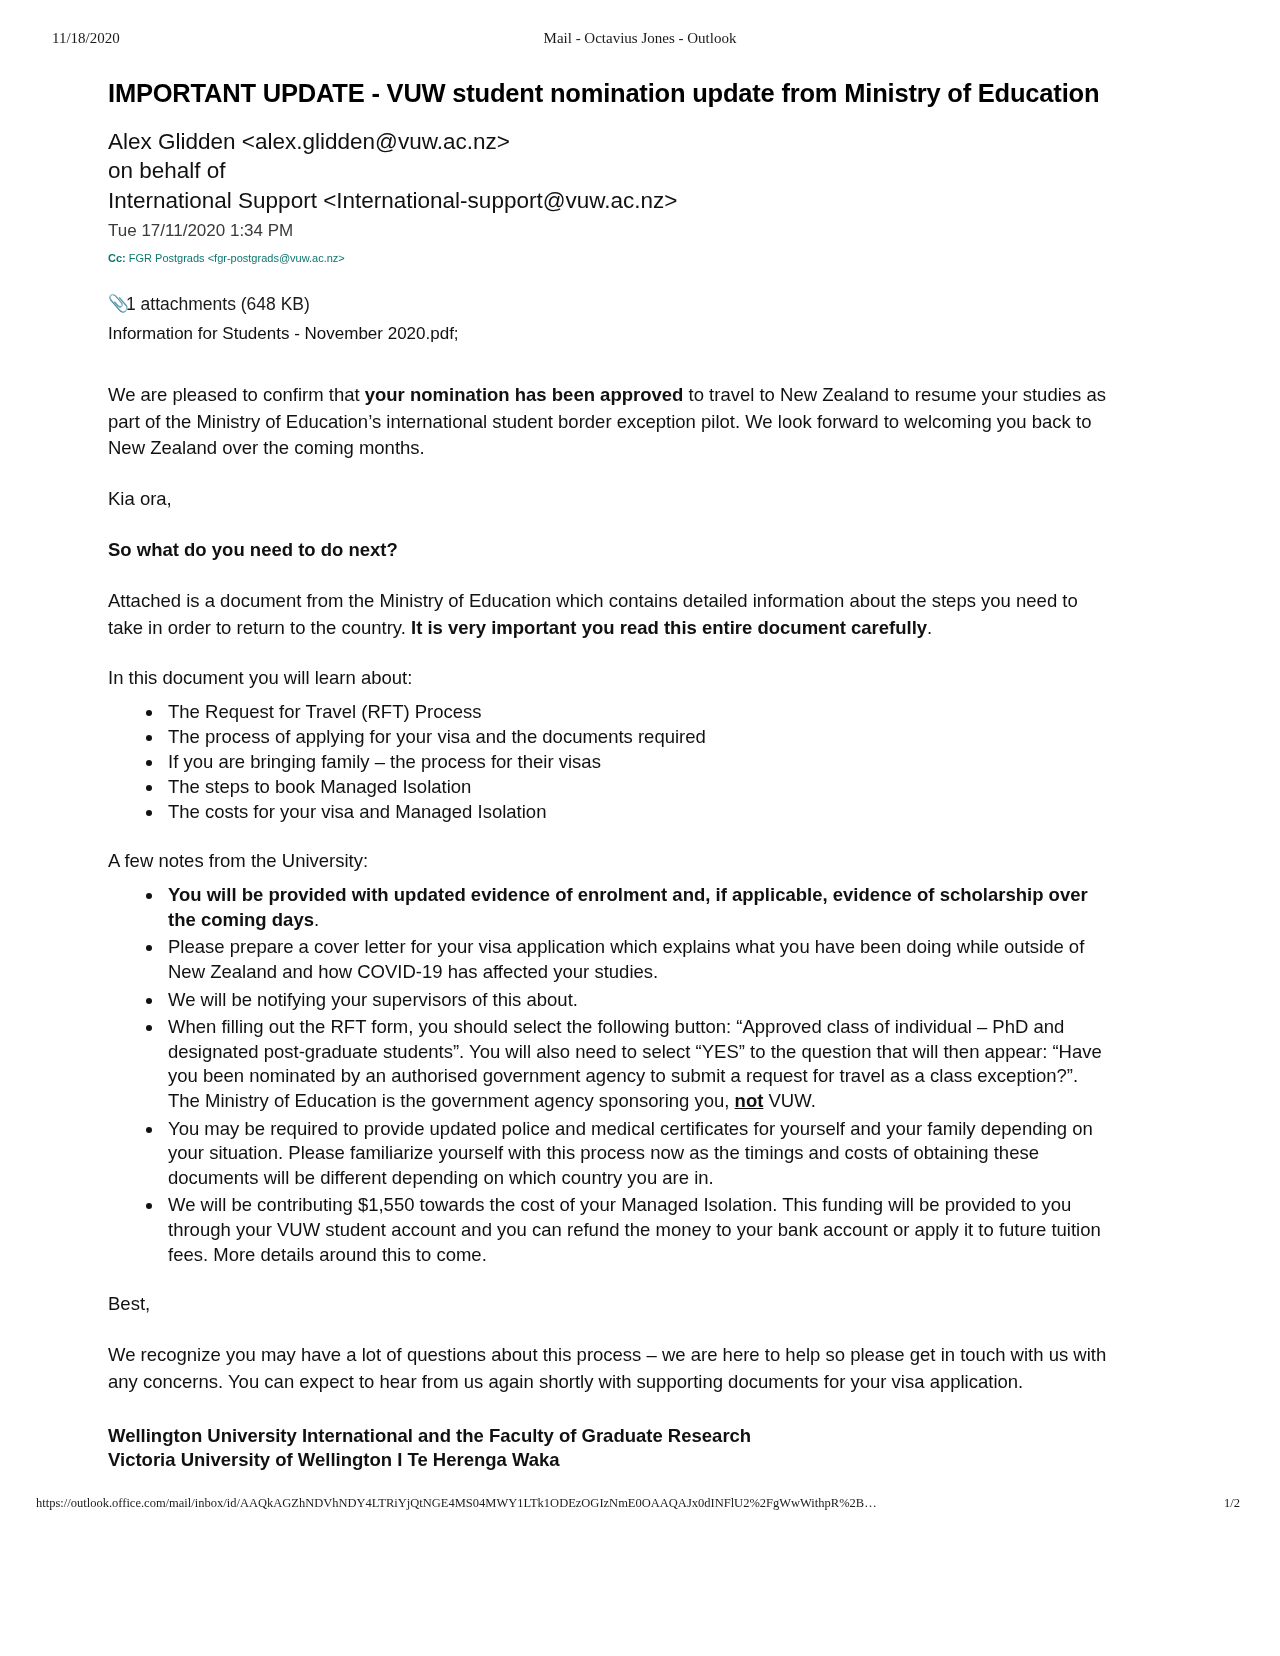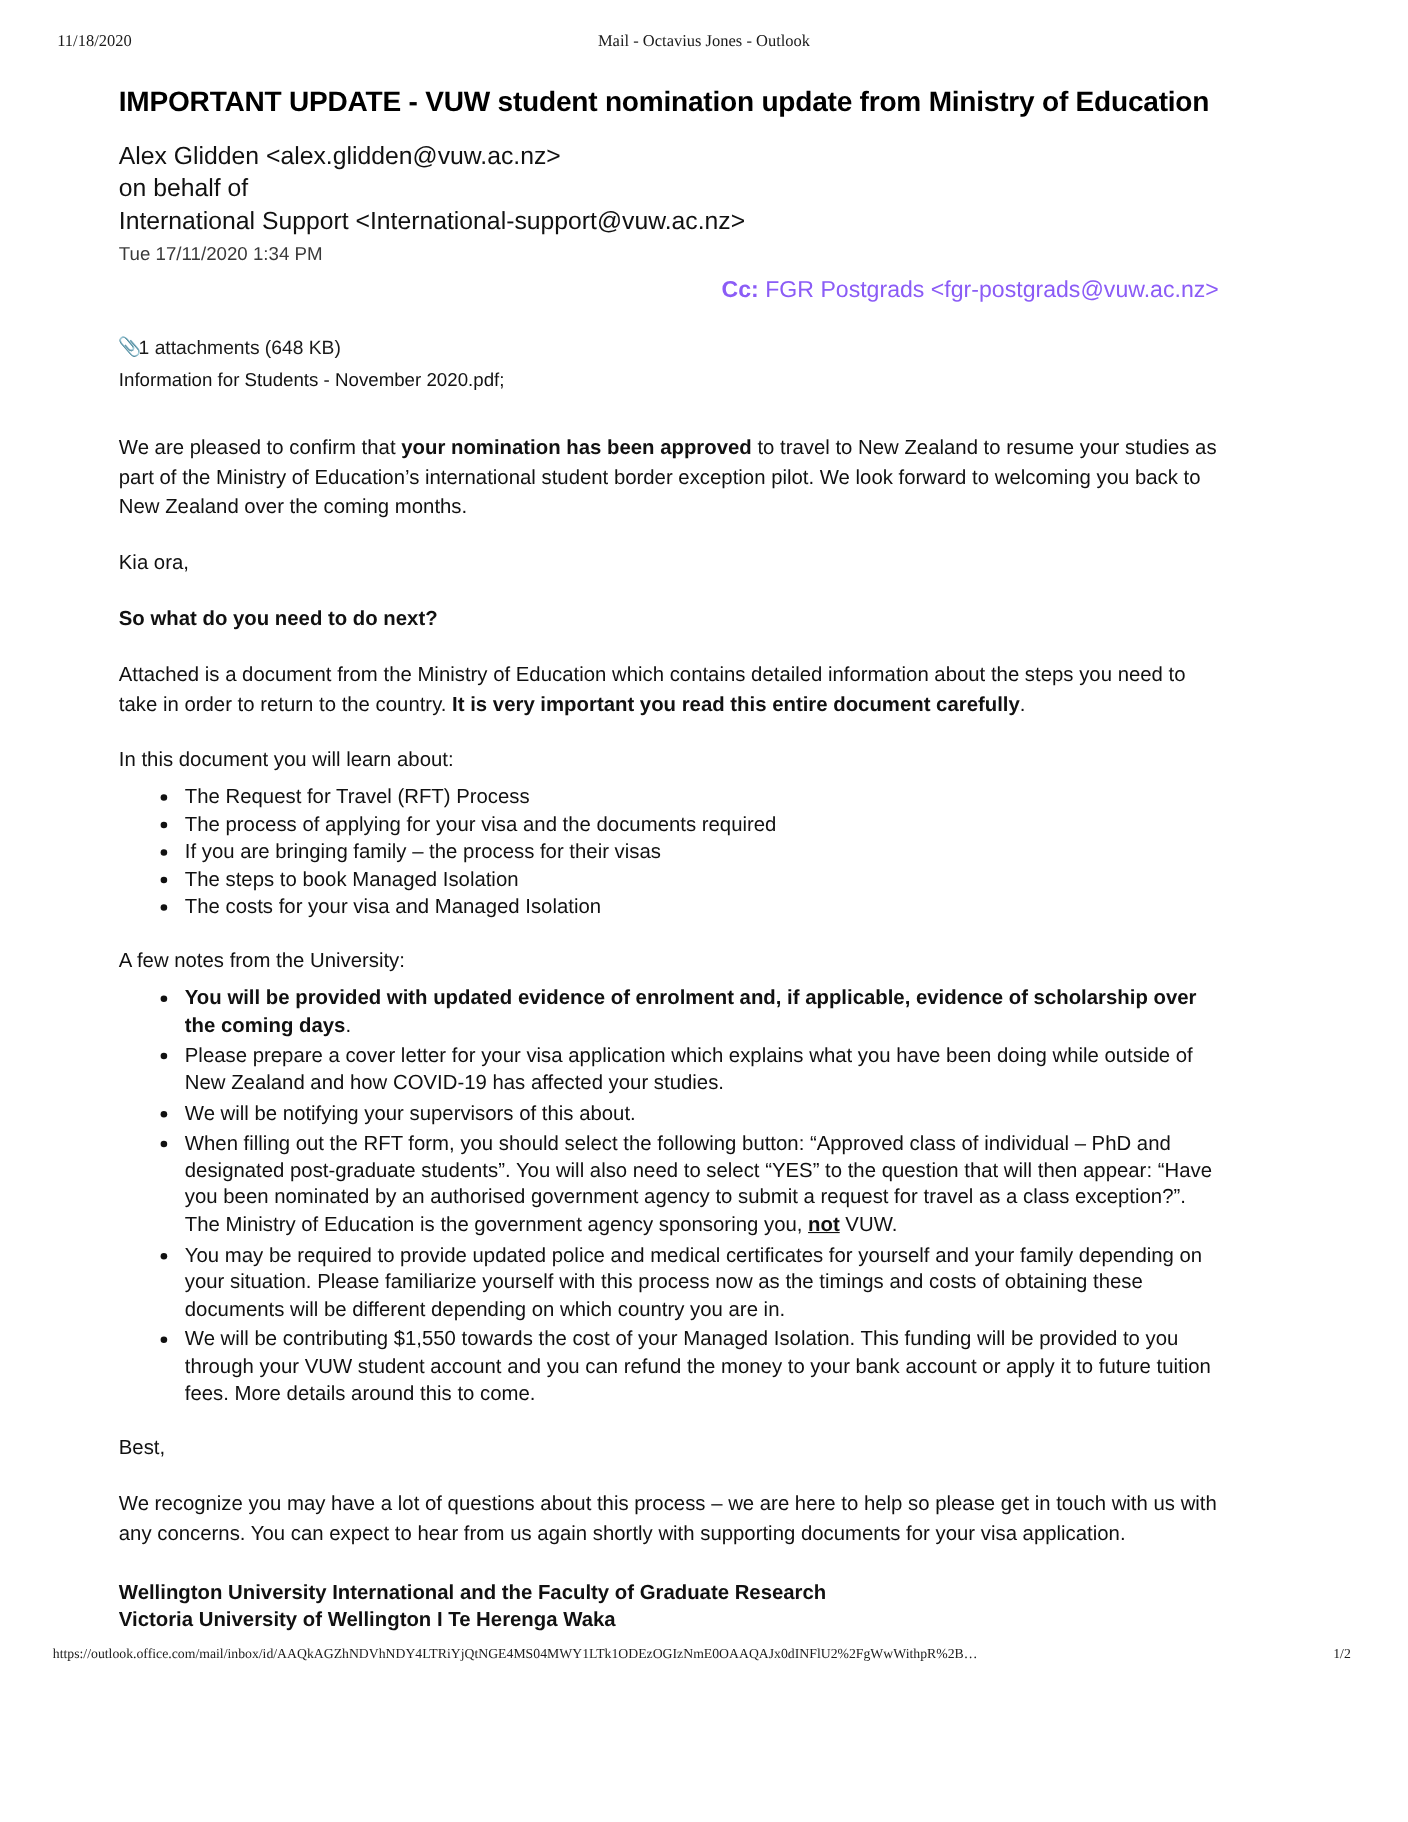--- a/index.html
+++ b/index.html
@@ -49,27 +49,27 @@
     position: absolute;
     bottom: 26px;
     left: 0;
     width: 1280px;
     font-family: "Liberation Serif", serif;
     font-size: 12.5px;
     color: #1a1a1a;
   }
   .print-footer .pf-url {
     position: absolute;
-    left: 48px;
+    left: 36px;
     top: 0;
     white-space: nowrap;
   }
   .print-footer .pf-page {
     position: absolute;
-    right: 52px;
+    right: 40px;
     top: 0;
   }
 
   
   .mail {
     position: absolute;
     left: 108px;
     top: 78px;
     width: 1000px;
   }
@@ -89,24 +89,23 @@
   .from-line .small-behalf {
     display: block;
   }
   .datetime {
     font-size: 17px;
     color: #3a3a3a;
     margin: 4px 0 0 0;
     line-height: 1.3;
   }
   .cc-line {
-    font-size: 21px;
-    color: #8b5cf6;
+    font-size: 11px;
+    color: #0f766e;
     margin: 10px 0 0 0;
-    text-align: right;
   }
   .cc-line b { font-weight: bold; }
 
   .attach-block {
     margin-top: 30px;
   }
   .attach-count {
     font-size: 17.5px;
     color: #1a1a1a;
     display: flex;

